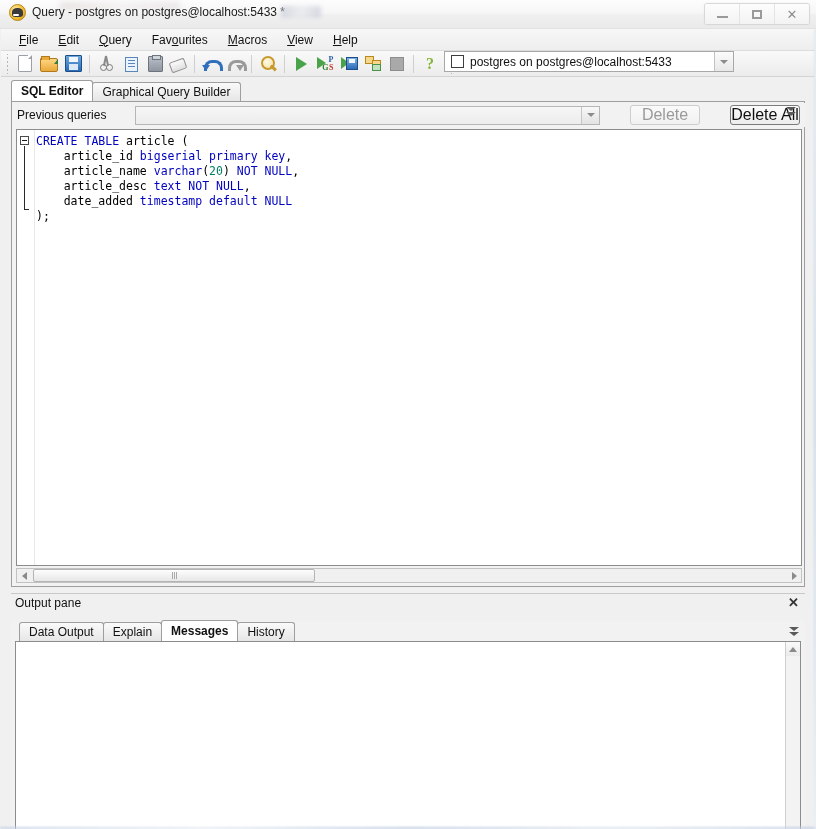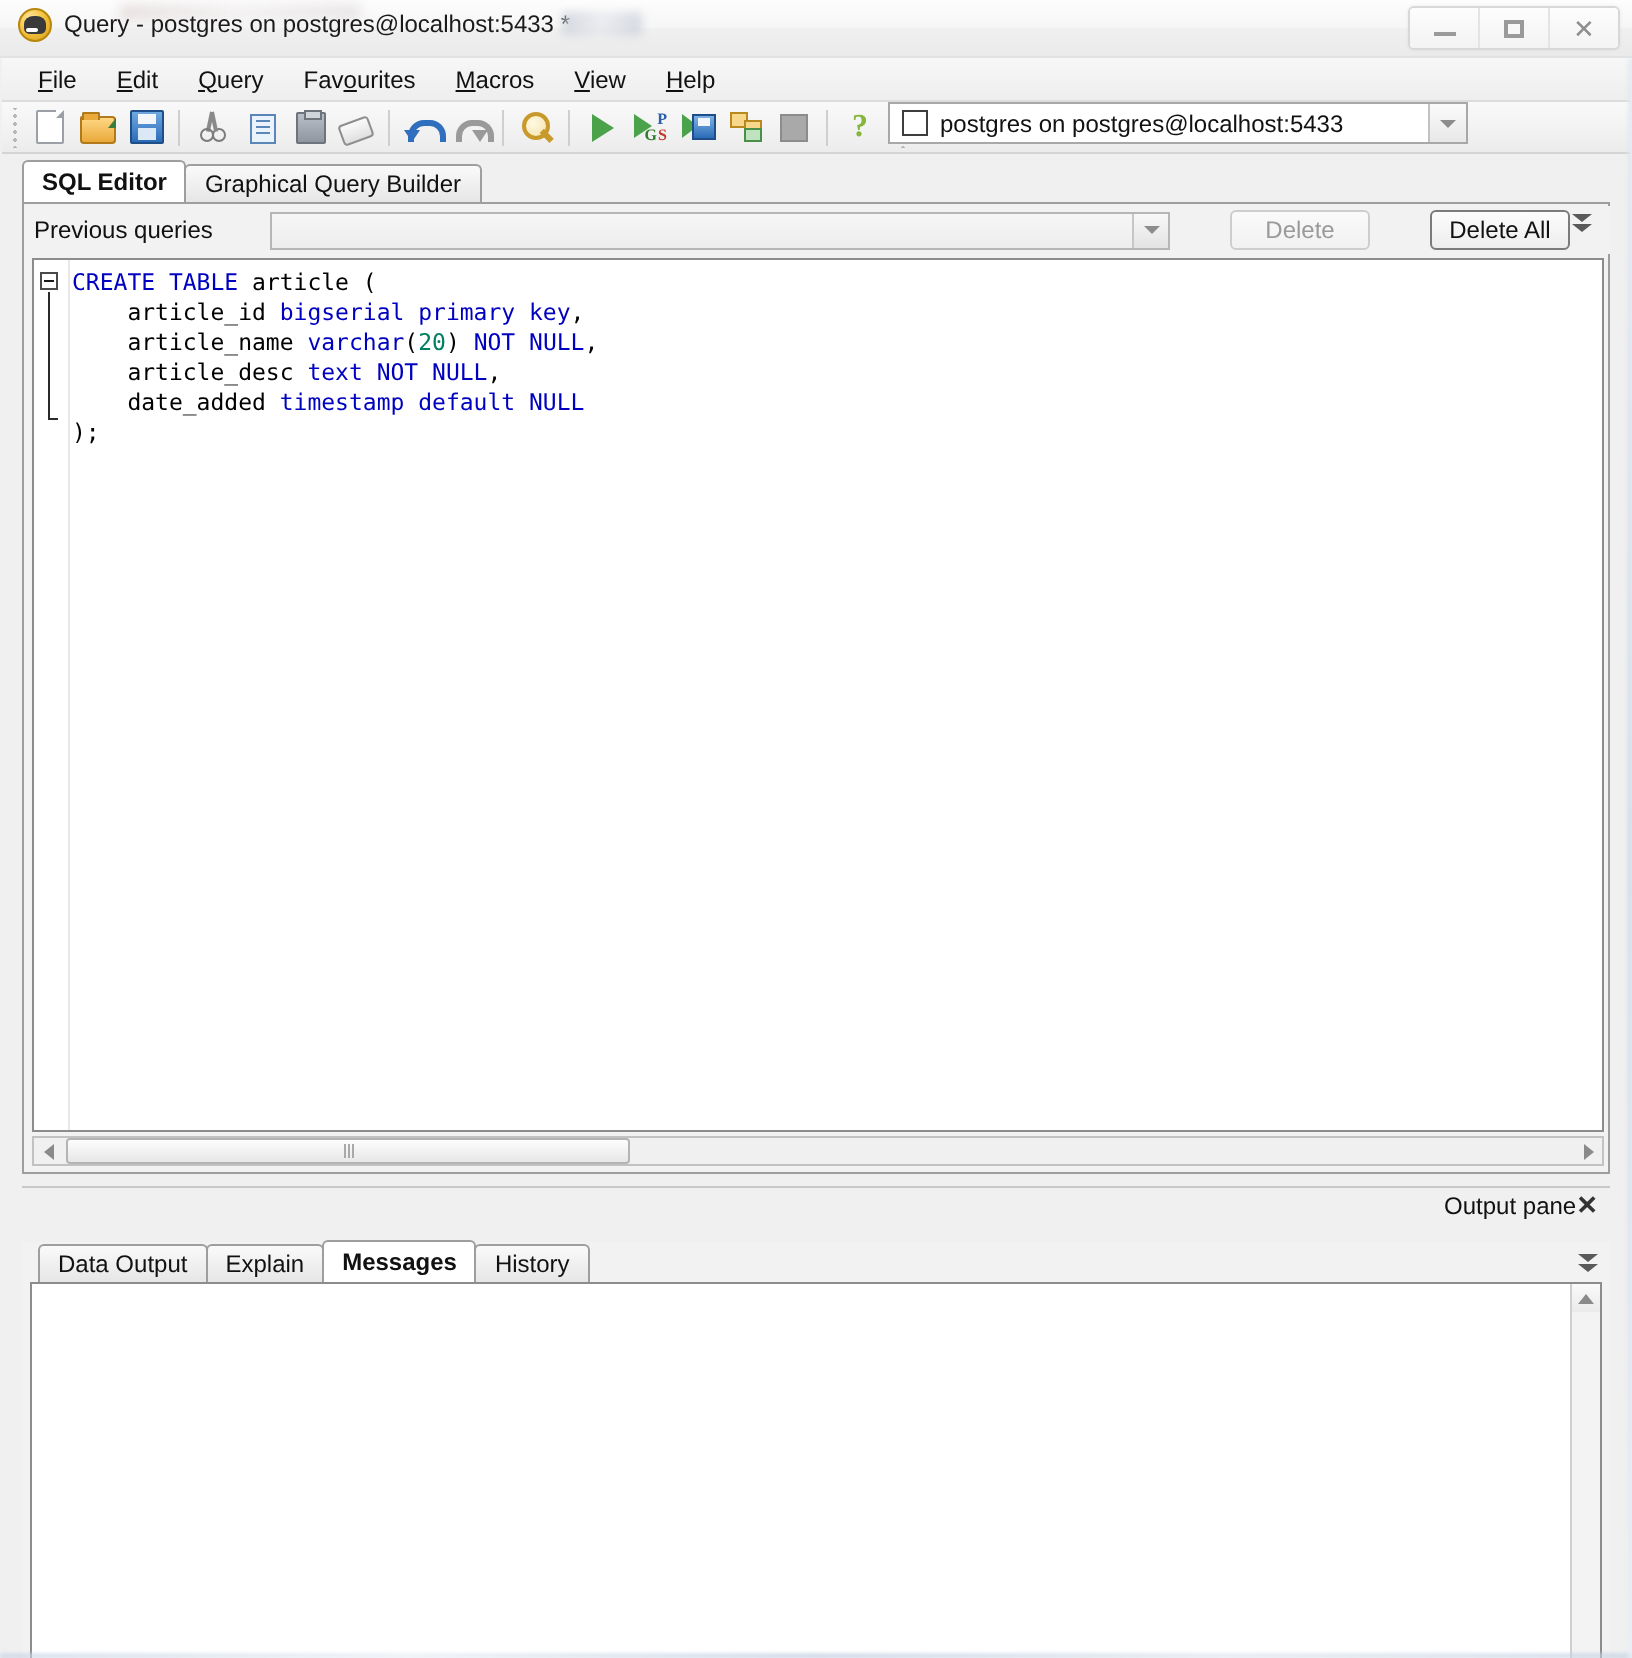--- a/index.html
+++ b/index.html
@@ -287,31 +287,31 @@
   }
   #prevq-combo .cb-arrow {
     position:absolute; right:0; top:0; width:17px; height:17px;
     background: linear-gradient(to bottom,#f8f8f8,#e3e3e3);
     border-left:1px solid #c6c6c6;
     display:flex;align-items:center;justify-content:center;
   }
   .btn {
     height: 20px; min-width: 70px;
     margin-left: 6px;
-    font-size: 12px;
+    font-size: 16px;
     display: flex; align-items: center; justify-content: center;
     border: 1px solid #b0b0b0;
     border-radius: 3px;
     background: linear-gradient(to bottom,#fcfcfc,#ededed);
     color: #111;
     box-sizing: border-box;
   }
   .btn.disabled { color: #9a9a9a; border-color: #cdcdcd; background: linear-gradient(to bottom,#fafafa,#f1f1f1); }
   .btn.default { border-color: #7b7b7b; }
-  #prevq .btn:last-child { margin-right: 20px; }
+  #prevq .btn:last-child { margin-right: 5px; }
 
   
   #sqlwrap {
     position: absolute; left: 4px; top: 27px;
     width: 786px; height: 437px;
     border: 1px solid #8c8c8c;
     background: #ffffff;
     box-sizing: border-box;
     overflow: hidden;
   }
@@ -374,21 +374,21 @@
     box-sizing:border-box;
   }
   .thumb-grip { width:5px;height:7px;
     background-image: linear-gradient(to right,#a9a9a9 1px, transparent 1px);
     background-size: 2px 7px; }
 
   
   #outpane-hdr {
     position: absolute; left: 10px; top: 516px;
     width: 794px; height: 18px;
-    display: flex; align-items: center; justify-content: flex-end;
+    display: flex; align-items: center; justify-content: space-between;
     border-top: 1px solid #c9c9c9;
     box-sizing: border-box;
   }
   #outpane-title { font-size: 12px; color: #111; margin-left: 4px; }
   #outpane-close { font-size: 13px; color: #333; font-weight: bold; margin-right: 6px; line-height: 13px; }
 
   #outpage {
     position: absolute; left: 10px; top: 544px;
     width: 794px; height: 250px;
     background: #f2f2f2;

